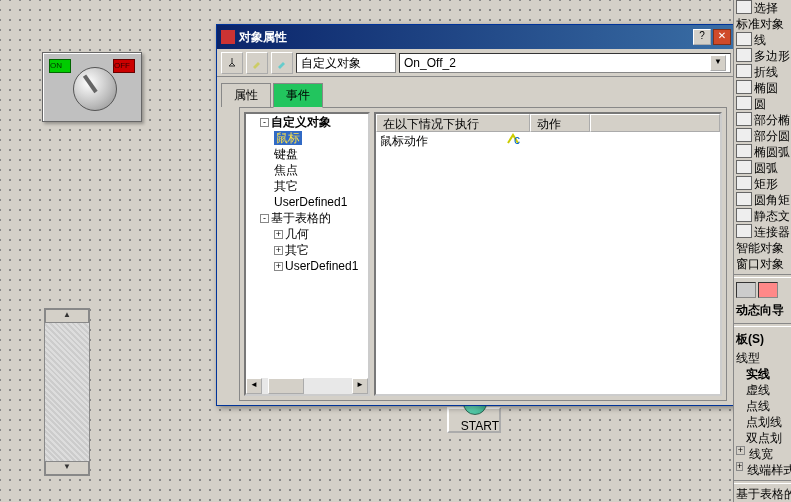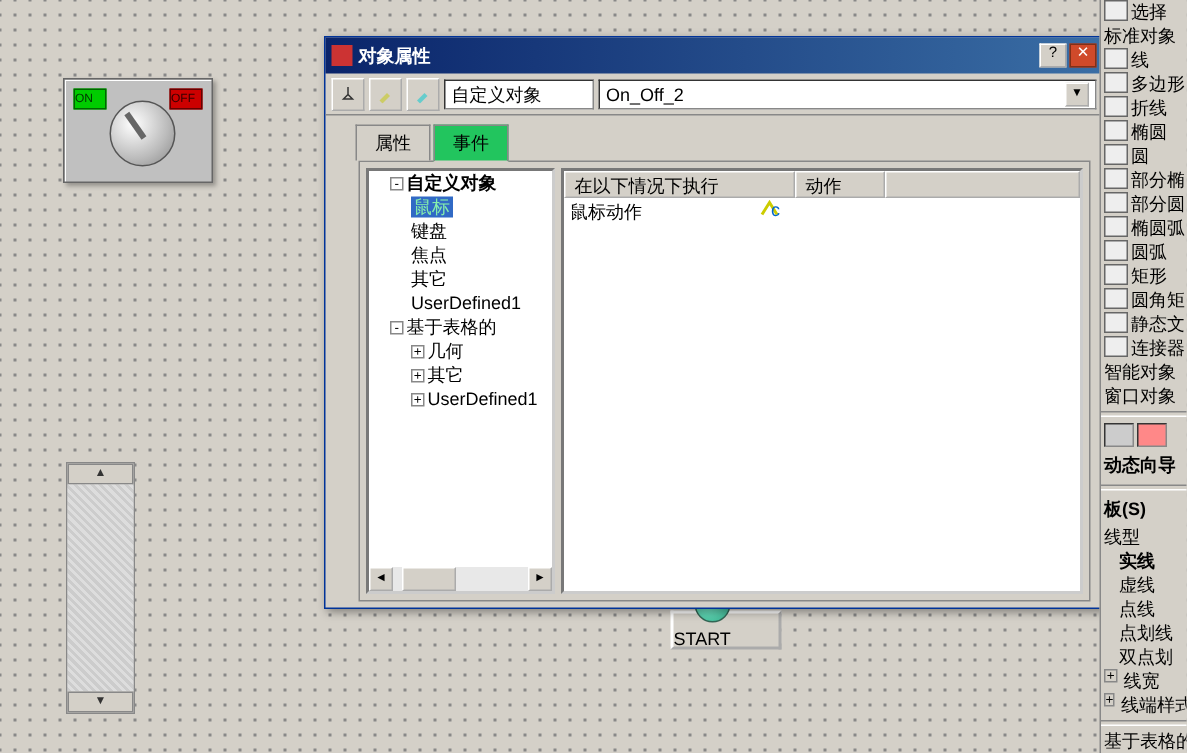--- a/index.html
+++ b/index.html
@@ -10,44 +10,44 @@
 .dial .on{position:absolute;left:6px;top:6px;width:22px;height:14px;background:#0c0;border:1px solid #060;font-size:8px;color:#030;text-align:left;line-height:12px}
 .dial .off{position:absolute;right:6px;top:6px;width:22px;height:14px;background:#c00;border:1px solid #600;font-size:8px;color:#300;text-align:left;line-height:12px}
 .dial .knob{position:absolute;left:30px;top:14px;width:44px;height:44px;border-radius:50%;background:radial-gradient(circle at 35% 35%,#fff,#bbb 60%,#888);border:1px solid #555}
 .dial .knob::after{content:'';position:absolute;left:20px;top:4px;width:4px;height:20px;background:#666;transform:rotate(-35deg);transform-origin:bottom center}
 
 .slider{position:absolute;left:44px;top:308px;width:46px;height:168px;background:#d8d8d8;border:1px solid #888;box-shadow:1px 1px 0 #fff inset}
 .slider .arrow{width:100%;height:14px;background:#d4d0c8;border:1px solid #888;text-align:center;line-height:10px;color:#333;font-size:8px}
 .slider .track{flex:1;background:repeating-linear-gradient(45deg,#ccc,#ccc 2px,#ddd 2px,#ddd 4px)}
 .slider{display:flex;flex-direction:column}
 
-.start{position:absolute;left:447px;top:407px;width:74px;height:26px;background:#d4d0c8;border:2px outset #fff;text-align:left;font-size:10px;padding-top:10px}
+.start{position:absolute;left:447px;top:407px;width:54px;height:26px;background:#d4d0c8;border:2px outset #fff;text-align:right;font-size:10px;padding-top:10px}
 .start .ico{position:absolute;left:14px;top:-18px;width:24px;height:24px;border-radius:50%;background:radial-gradient(circle at 35% 35%,#8fd,#3a8);border:1px solid #365}
 
 .dlg{position:absolute;left:216px;top:24px;width:520px;height:382px;background:#d4d0c8;border:1px solid #003399;box-shadow:2px 2px 6px rgba(0,0,0,.4)}
 .titlebar{height:24px;background:linear-gradient(to right,#0a246a,#3a6ea5);display:flex;align-items:center;padding:0 4px;color:#fff}
 .titlebar .ticon{width:14px;height:14px;background:#c33;margin-right:4px}
 .titlebar .ttl{flex:1;font-weight:bold}
 .titlebar .tb{width:18px;height:16px;background:#d4d0c8;border:1px outset #fff;margin-left:2px;text-align:center;line-height:12px;color:#000;font-size:10px}
 .titlebar .tb.close{background:#d04a2a;color:#fff;border:1px solid #803018}
 .toolbar{height:28px;display:flex;align-items:center;padding:4px;gap:3px;border-bottom:1px solid #888}
 .tbtn{width:22px;height:22px;background:#d4d0c8;border:1px outset #fff;display:flex;align-items:center;justify-content:center}
 .obox{background:#fff;border:1px inset #888;height:20px;padding:2px 4px;line-height:14px}
 .obox.short{width:100px}
 .obox.long{flex:1;display:flex;align-items:center}
 .obox.long .dd{width:16px;height:16px;background:#d4d0c8;border:1px outset #fff;text-align:center;font-size:8px;line-height:12px;margin-left:auto}
-.tabs{display:flex;padding:6px 8px 0 20px;gap:2px}
+.tabs{display:flex;padding:6px 8px 0 4px;gap:2px}
 .tab{padding:3px 12px;background:#d4d0c8;border:1px solid #888;border-bottom:none;position:relative}
 .tab.active{background:#22c55e;border-bottom:1px solid #d4d0c8;z-index:2;margin-bottom:-1px}
 .body{display:flex;margin:0 8px 8px 22px;border:1px solid #888;background:#d4d0c8;height:294px}
 .tree{width:126px;background:#fff;border:2px inset #ccc;margin:4px;position:relative;overflow:hidden}
 .tree ul{list-style:none;padding-left:14px}
 .tree li{white-space:nowrap;line-height:16px}
 .tree .exp{display:inline-block;width:9px;height:9px;border:1px solid #888;text-align:center;line-height:7px;font-size:9px;margin-right:2px;vertical-align:middle;background:#fff}
-.tree .sel{background:#316ac5;color:#86efac;padding:0 2px}
+.tree .sel{background:#316ac5;color:#fde047;padding:0 2px}
 .tree .scroll{position:absolute;left:0;right:0;bottom:0;height:16px;background:#d4d0c8;display:flex}
 .tree .scroll .sb{width:16px;background:#d4d0c8;border:1px outset #fff;text-align:center;font-size:8px;line-height:12px}
 .tree .scroll .tr{flex:1;background:#e8e8e8}
 .tree .scroll .th{width:36px;height:100%;background:#d4d0c8;border:1px outset #fff;margin-left:6px}
 .list{flex:1;background:#fff;border:2px inset #ccc;margin:4px 4px 4px 0}
 .list .hdr{display:flex;background:#d4d0c8;height:18px}
 .list .hdr div{border:1px outset #fff;padding:1px 6px;height:18px}
 .list .row{display:flex;height:18px}
 .list .row div:first-child{width:130px;padding:1px 4px;font-weight:normal}
 .list .row .act{width:16px;height:14px;margin-top:1px}

